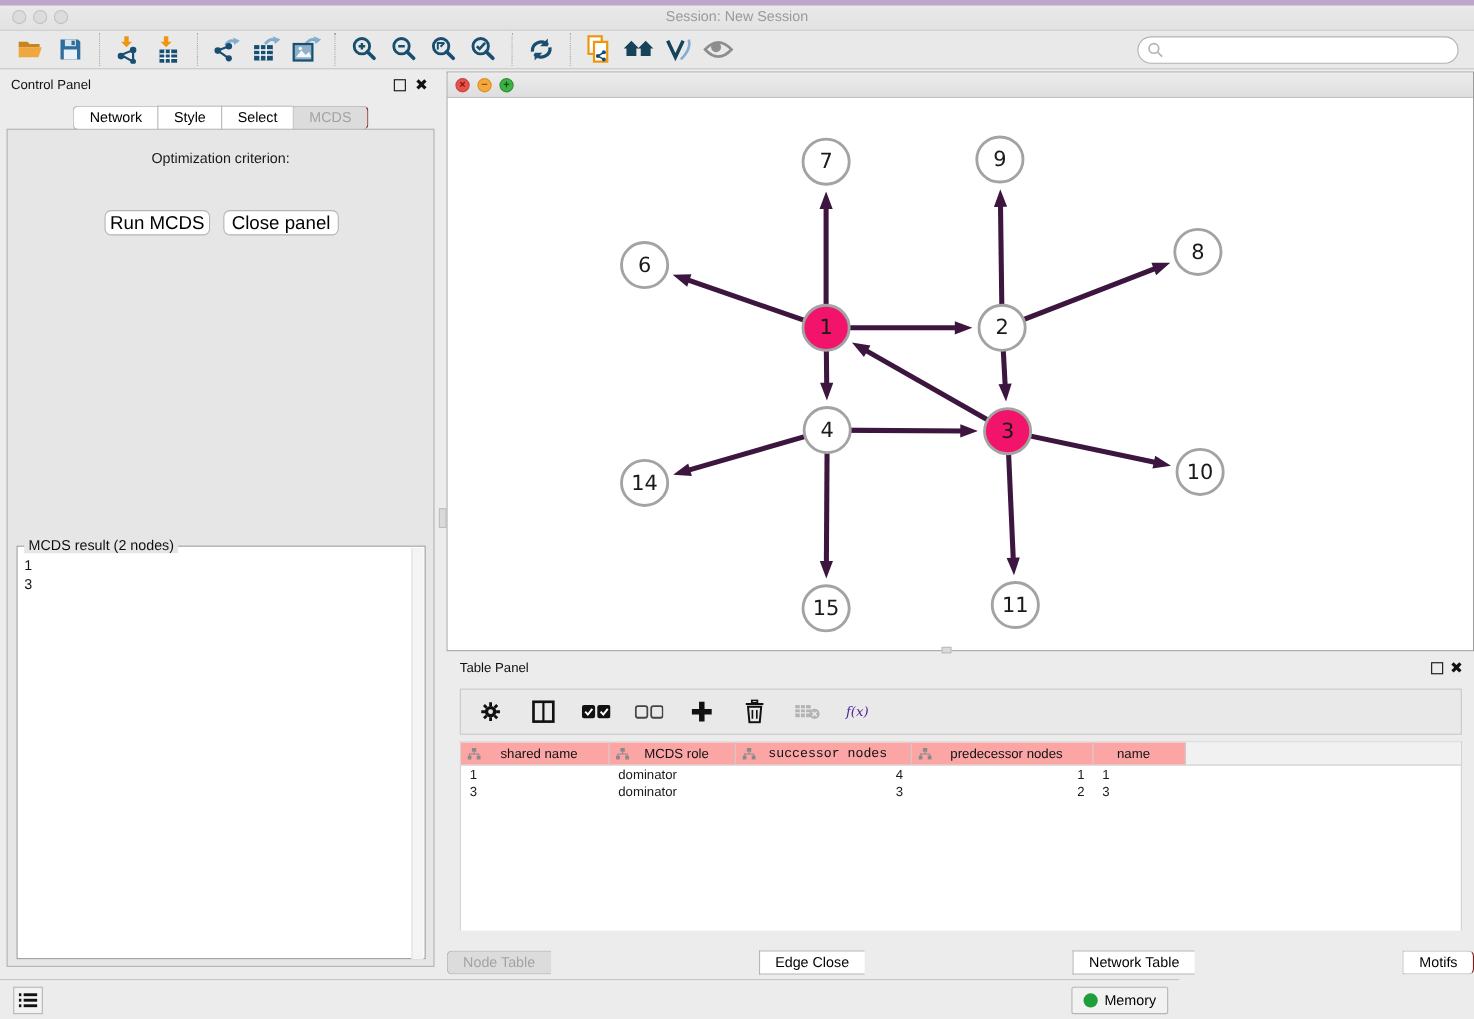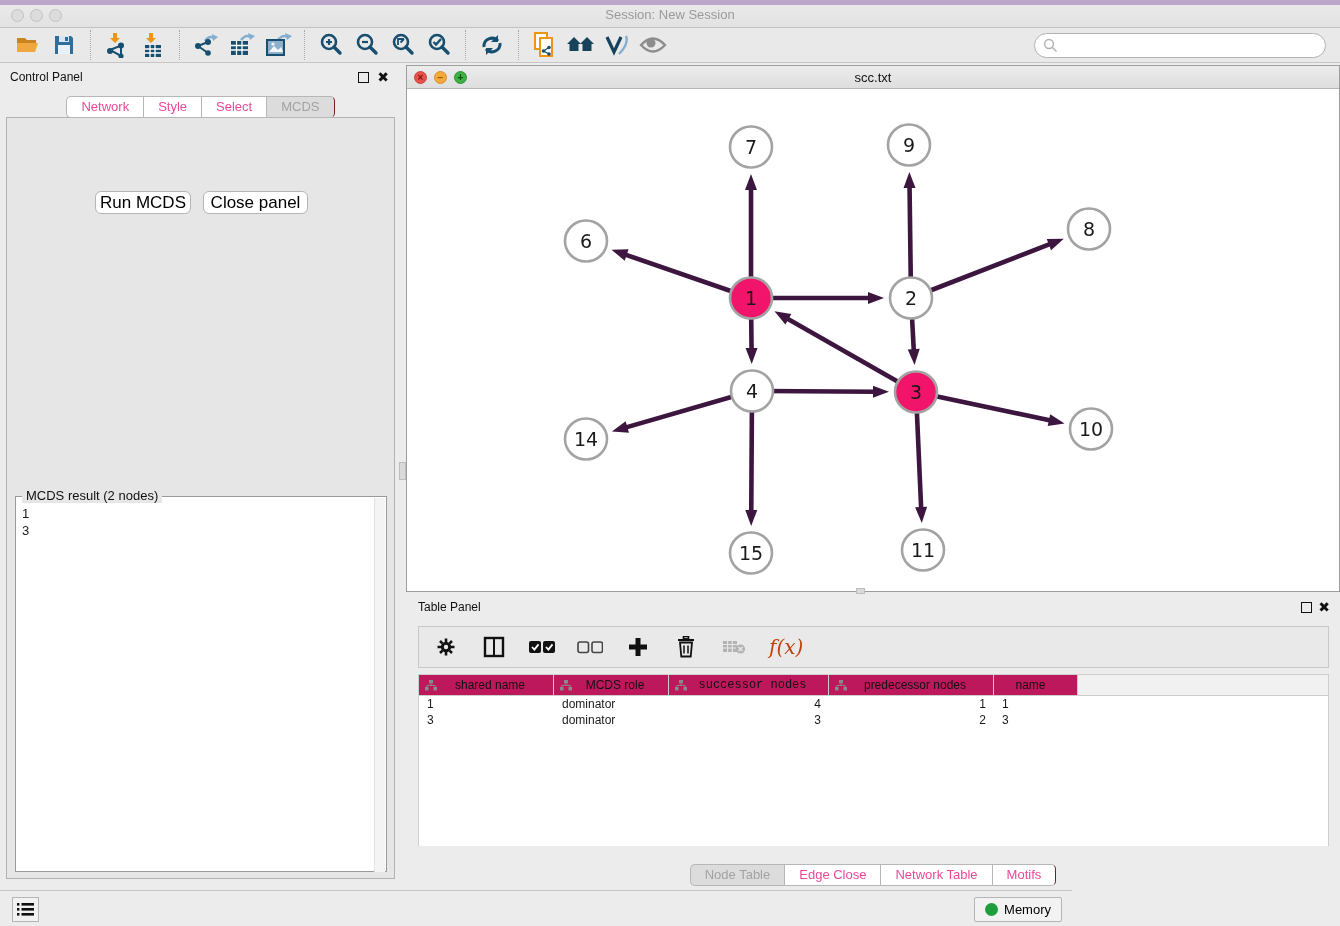--- a/index.html
+++ b/index.html
@@ -31,21 +31,21 @@
   
   #control-panel { position:absolute; left:0; top:65px; width:401px; height:823px; }
   .panel-header { position:relative; height:26px; }
   .panel-title { position:absolute; left:10px; top:5px; font-size:12px; color:#111; }
   .float-icon { position:absolute; top:7px; width:11px; height:11px; border:1.6px solid #111; background:transparent; }
   .close-icon { position:absolute; top:4px; font-size:14px; font-weight:bold; color:#111; line-height:16px; }
   #cp-float { right:32px; } #cp-close { right:12px; }
 
   .tabs-row { position:absolute; left:0; top:31px; width:100%; display:flex; justify-content:center; z-index:2; }
   .tab { height:22px; padding:0 14px; background:#fff; border:1px solid #b7b7b7; border-right:none;
-    font-size:13px; line-height:20px; color:#ec4899; }
+    font-size:13px; line-height:20px; color:#000000; }
   .tab:first-child { border-top-left-radius:5px; border-bottom-left-radius:5px; }
   .tab:last-child { border-right:1px solid #7f1d1d; border-top-right-radius:5px; border-bottom-right-radius:5px; }
   .tab.active { background:#dcdcdc; color:#a3a3a3; }
 
   #cp-body { position:absolute; left:6px; top:52px; width:389px; height:762px;
     background:#e6e6e6; border:1px solid #b2b2b2; }
   #opt-label { position:absolute; left:0; top:18px; width:100%; text-align:center; font-size:13px; }
   #opt-select { position:absolute; left:38px; top:41px; width:311px; height:23px; background:#fff;
     border:1px solid #b5b5b5; border-radius:6px; font-size:13px; line-height:21px; padding-left:14px; }
   #opt-select .stepper { position:absolute; right:8px; top:2px; }
@@ -81,32 +81,32 @@
   .split-handle-h { position:absolute; left:856px; top:588px; width:9px; height:6px;
     background:#dadada; border:1px solid #bdbdbd; }
 
   
   #table-panel { position:absolute; left:406px; top:595px; width:934px; height:293px; }
   #tp-float { right:28px; } #tp-close { right:10px; }
   #tp-toolbar { position:absolute; left:12px; top:31px; width:911px; height:42px;
     background:#e9e9e9; border:1px solid #c9c9c9; display:flex; align-items:center; padding-left:14px; gap:22px; }
   .tp-icon { display:flex; align-items:center; justify-content:center; width:26px; height:28px; border:none; background:transparent; }
   .tp-disabled { opacity:1; }
-  #fx-label { font-family:"DejaVu Serif",serif; font-style:italic; font-size:20px; color:#c2410c; }
+  #fx-label { font-family:"DejaVu Serif",serif; font-style:italic; font-size:12px; color:#4c1d95; }
 
   #tp-table { position:absolute; left:12px; top:79px; width:911px; height:172px; background:#fff;
     border:1px solid #cfcfcf; border-bottom:none; font-size:12px; }
   #tp-head { display:flex; height:21px; background:#f1f1f1; border-bottom:1px solid #cdcdcd; }
-  .th { display:flex; align-items:center; border-right:1px solid #cdcdcd; background:#be185d; position:relative; }
+  .th { display:flex; align-items:center; border-right:1px solid #cdcdcd; background:#fca5a5; position:relative; }
   .th .tree-ico { margin-left:6px; }
   .th .th-label { flex:1; text-align:center; padding-right:10px; color:#111; }
   .tr { display:flex; height:16px; line-height:16px; }
   .td { padding:0 8px; overflow:hidden; white-space:nowrap; }
 
-  #tp-tabs { position:absolute; left:0; top:269px; width:100%; display:flex; justify-content:center; }
+  #tp-tabs { position:absolute; left:0; top:269px; width:100%; display:flex; justify-content:space-between; }
 
   
   #status-bar { position:absolute; left:0; top:890px; width:1072px; height:36px;
     background:#ececec; border-top:1px solid #c6c6c6; }
   #menu-btn { position:absolute; left:12px; top:6px; width:27px; height:25px; background:#f2f2f2;
     border:1px solid #b5b5b5; display:flex; align-items:center; justify-content:center; }
   #memory-btn { position:absolute; right:10px; top:6px; height:25px; background:#f2f2f2;
     border:1px solid #b5b5b5; border-radius:2px; display:flex; align-items:center; gap:6px;
     padding:0 10px; font-size:13px; }
   #memory-dot { width:13px; height:13px; border-radius:50%; background:#1f9e3c; }
@@ -278,37 +278,37 @@
       <span class="float-icon" id="cp-float"></span>
       <span class="close-icon" id="cp-close">✖</span>
     </div>
     <div class="tabs-row" id="cp-tabs">
         <span class="tab">Network</span>
         <span class="tab">Style</span>
         <span class="tab">Select</span>
         <span class="tab active">MCDS</span>
       </div>
     <div id="cp-body">
+      <div id="opt-label">Optimization criterion:</div>
       <button class="cp-btn" id="run-btn">Run MCDS</button>
       <button class="cp-btn" id="closepanel-btn">Close panel</button>
       <div id="result-group">
         <span id="result-legend">MCDS result (2 nodes)</span>
         <div id="result-lines">1
 3</div>
         <div id="result-scroll"></div>
       </div>
     </div>
   </div>
 
   <div id="net-window">
     <div id="net-titlebar">
       <span class="tl" id="tl-close">×</span>
       <span class="tl" id="tl-min">−</span>
       <span class="tl" id="tl-zoom">+</span>
-      <span id="net-title">scc.txt</span>
     </div>
     <div id="net-canvas">
       <svg id="graph-svg" width="932" height="502" viewBox="0 0 932 502">
           <line x1="344" y1="209" x2="344" y2="98" stroke="#3d1640" stroke-width="4.6"></line>
           <polygon points="344,85 350,101 338,101" fill="#3d1640"></polygon>
           <line x1="344" y1="209" x2="216.80760821872127" y2="165.0608101119219" stroke="#3d1640" stroke-width="4.6"></line>
           <polygon points="204.52013554763684,160.8160468255473 221.60230035191364,160.36922963750786 217.68405731833707,171.71151210312425" fill="#3d1640"></polygon>
           <line x1="344" y1="209" x2="464" y2="209" stroke="#3d1640" stroke-width="4.6"></line>
           <polygon points="477,209 461,215 461,203" fill="#3d1640"></polygon>
           <line x1="344" y1="209" x2="344.56991733554366" y2="262.002312205557" stroke="#3d1640" stroke-width="4.6"></line>

